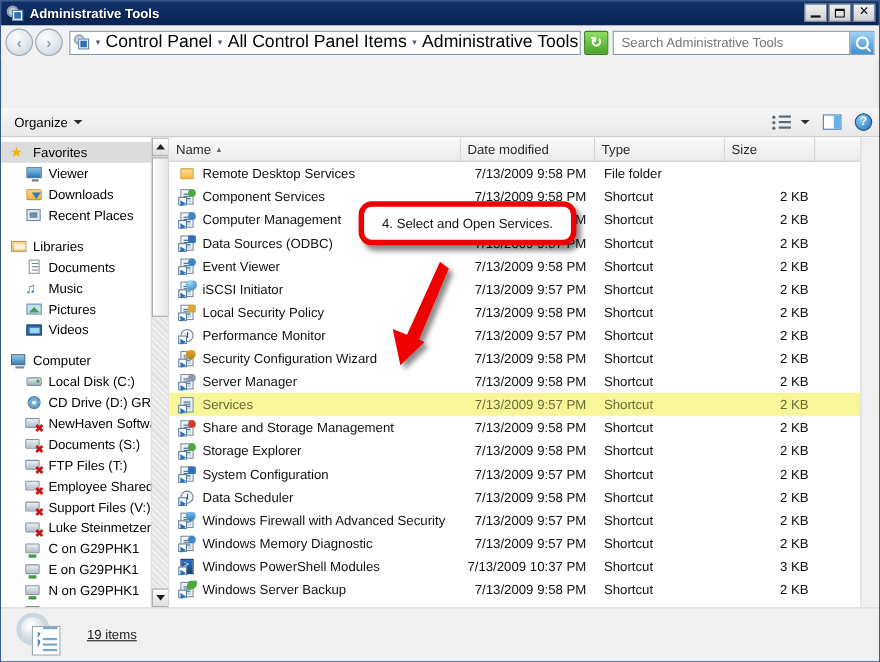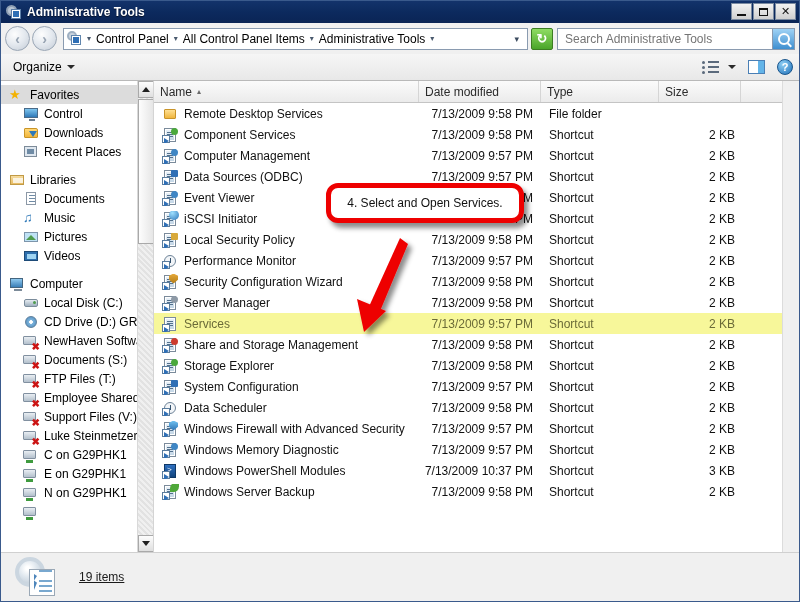--- a/index.html
+++ b/index.html
@@ -72,21 +72,21 @@
     flex:1 1 auto;height:22px;background:#fff;border:1px solid #8a9bb0;
     box-sizing:border-box;display:flex;align-items:center;
     padding:0 2px 0 3px;min-width:0;
   }
   .crumb-ico{width:15px;height:15px;position:relative;flex:0 0 15px;margin-right:2px;}
   .crumb-ico .g{position:absolute;left:0;top:0;width:10px;height:10px;border-radius:50%;
     background:#c9d3de;border:2px solid #9fb0c2;box-sizing:border-box;}
   .crumb-ico .p{position:absolute;left:4px;top:4px;width:10px;height:10px;background:#fff;
     border:1px solid #6186ad;box-sizing:border-box;}
   .crumb-ico .p:after{content:"";position:absolute;left:1px;top:1px;width:6px;height:6px;background:#2f6fb5;}
-  .crumb{padding:0 2px;white-space:nowrap;font-size:12px;}
+  .crumb{padding:0 2px;white-space:nowrap;font-size:16px;}
   .crumb.link{color:#000;}
   .cchev{color:#4a5a6e;font-size:8px;padding:0 3px;line-height:1;}
   .crumb-spacer{flex:1 1 auto;}
   .crumb-drop{color:#3a4a5e;font-size:9px;padding:0 6px;}
   .refresh{
     width:22px;height:22px;flex:0 0 22px;margin-left:3px;
     background:linear-gradient(to bottom,#8fdc63,#4aa52a);
     border:1px solid #3c7d23;box-sizing:border-box;border-radius:2px;
     display:flex;align-items:center;justify-content:center;
     color:#fff;font-size:13px;line-height:1;font-weight:bold;
@@ -106,21 +106,21 @@
     border-left:1px solid #8a9bb0;box-sizing:border-box;
     display:flex;align-items:center;justify-content:center;
   }
   .mag{width:8px;height:8px;border:2px solid #fff;border-radius:50%;position:relative;}
   .mag:after{content:"";position:absolute;right:-4px;bottom:-3px;width:5px;height:2px;background:#fff;transform:rotate(45deg);}
   
   .cmdbar{
     flex:0 0 27px;height:27px;
     background:linear-gradient(to bottom,#f6f6f6,#e8e8e8);
     border-bottom:1px solid #b9b9b9;
-    display:flex;align-items:center;padding:0 6px;box-sizing:border-box;
+    display:flex;align-items:center;padding:0 6px;box-sizing:border-box;margin-top:44px;
   }
   .organize{display:flex;align-items:center;gap:5px;padding:2px 6px;font-size:12px;}
   .caret{width:0;height:0;border-left:4px solid transparent;border-right:4px solid transparent;border-top:4px solid #2a2a2a;}
   .cmd-spacer{flex:1 1 auto;}
   .viewico{width:17px;height:14px;position:relative;}
   .viewico i{position:absolute;left:0;width:3px;height:3px;background:#5b6a7c;border-radius:50%;}
   .viewico i:nth-child(1){top:1px;}
   .viewico i:nth-child(2){top:6px;}
   .viewico i:nth-child(3){top:11px;}
   .viewico b{position:absolute;left:6px;height:2px;background:#5b6a7c;}
@@ -367,21 +367,21 @@
       <div class="navlist">
 
         <div class="nav-item root sel">
           <span class="nico"><span class="ic-star">★</span></span>
           <span class="nlabel">Favorites</span>
         </div>
         <div class="nav-item child">
           <span class="nico">
               <span class="ic-desktop"></span>
             </span>
-          <span class="nlabel">Control</span>
+          <span class="nlabel">Viewer</span>
         </div>
         <div class="nav-item child">
           <span class="nico">
               <span class="ic-folder blue-arrow"></span>
             </span>
           <span class="nlabel">Downloads</span>
         </div>
         <div class="nav-item child">
           <span class="nico">
               <span class="ic-recent"></span>

